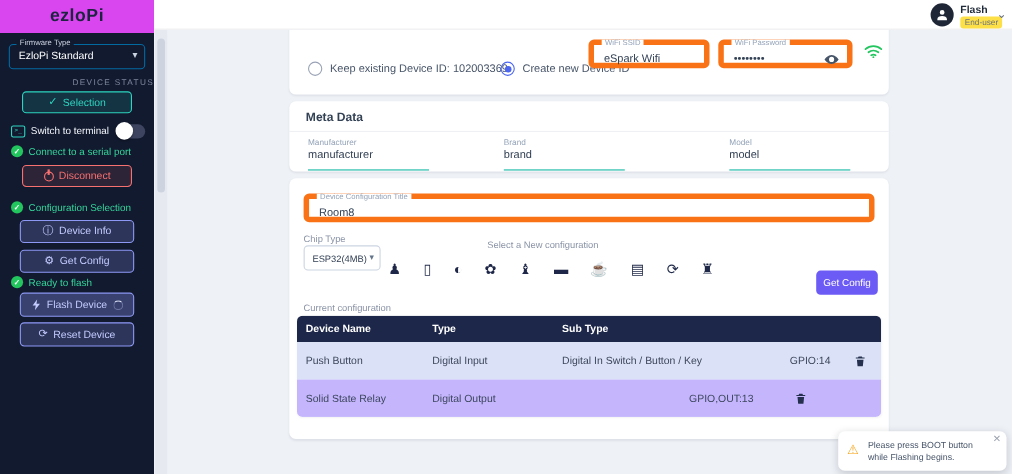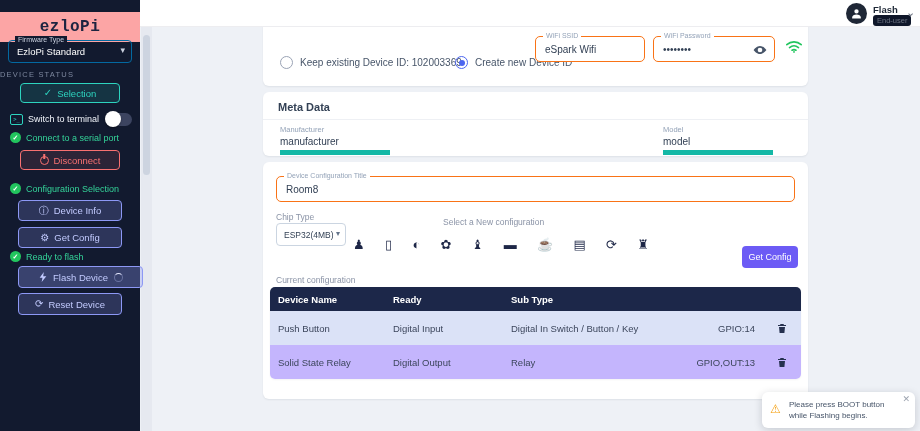--- a/index.html
+++ b/index.html
@@ -1,37 +1,37 @@
 <!DOCTYPE html>
 <html><head>
 <meta charset="utf-8">
 <style>
   * { margin:0; padding:0; box-sizing:border-box; }
   html,body { width:920px; height:431px; }
   body { font-family:"Liberation Sans", sans-serif; position:relative; overflow:hidden; background:#eef1f6; }
 
   
   .sidebar { position:absolute; left:0; top:0; width:140px; height:431px; background:#121a2f; z-index:6; }
-  .logo-band { position:absolute; left:0; top:12px; width:140px; height:30px; background:#fca5a5; display:flex; align-items:center; justify-content:center;font-family:Liberation Mono, monospace; }
+  .logo-band { position:absolute; left:0; top:0; width:140px; height:30px; background:#d946ef; display:flex; align-items:center; justify-content:center; }
   .logo-text { font-size:16px; font-weight:bold; color:#1c2440; letter-spacing:.5px; }
 
   .fw-select { position:absolute; left:8px; top:40px; width:124px; height:23px; border:1px solid #0369a1; border-radius:4px; }
   .fw-label { position:absolute; left:6px; top:-5px; font-size:7px; color:#cbd2e0; background:#121a2f; padding:0 3px; }
   .fw-value { position:absolute; left:8px; top:5px; font-size:9.5px; color:#ffffff; }
   .fw-caret { position:absolute; right:6px; top:4px; font-size:9px; color:#cbd2e0; }
 
-  .device-status { position:absolute; left:0; top:70px; width:140px; text-align:left; font-size:7.5px; color:#7d879e; letter-spacing:1.2px; }
+  .device-status { position:absolute; left:0; top:70px; width:140px; text-align:right; font-size:7.5px; color:#7d879e; letter-spacing:1.2px; }
 
   .side-btn { position:absolute; display:flex; align-items:center; justify-content:center; border-radius:4px; font-size:9.5px; cursor:default; }
   .btn-connected { left:20px; top:83px; width:100px; height:20px; border:1px solid #2dd4bf; background:rgba(45,212,191,.14); color:#2dd4bf; }
   .btn-disconnect { left:20px; top:150px; width:100px; height:20px; border:1px solid #f87171; background:rgba(248,113,113,.12); color:#f87171; }
   .btn-indigo { border:1px solid #8d98f5; background:rgba(141,152,245,.22); color:#c3cbff; }
   .btn-device-info { left:18px; top:200px; width:104px; height:21px; }
   .btn-get-config-side { left:18px; top:227px; width:104px; height:21px; }
-  .btn-flash { left:18px; top:266px; width:125px; height:22px; background:rgba(141,152,245,.32); }
+  .btn-flash { left:18px; top:266px; width:104px; height:22px; background:rgba(141,152,245,.32); }
   .btn-reset { left:18px; top:293px; width:104px; height:22px; }
 
   .switch-row { position:absolute; left:10px; top:111px; width:124px; height:16px; display:flex; align-items:center; }
   .term-icon { width:13px; height:11px; border:1.2px solid #2dd4bf; border-radius:2px; color:#2dd4bf; font-size:5.5px; display:flex; align-items:center; justify-content:center; font-family:"DejaVu Sans Mono", monospace; }
   .switch-label { font-size:9px; color:#f1f4fa; margin-left:5px; }
   .toggle { width:26px; height:13px; border-radius:7px; background:#3c4460; position:relative; margin-left:7px; }
   .toggle .knob { position:absolute; left:-1px; top:-1.5px; width:16px; height:16px; border-radius:50%; background:#ffffff; box-shadow:0 1px 2px rgba(0,0,0,.4); }
 
   .step-row { position:absolute; left:10px; display:flex; align-items:center; }
   .step-1 { top:132px; } .step-2 { top:183px; } .step-3 { top:251px; }
@@ -40,49 +40,49 @@
 
   .icon-sm { margin-right:5px; font-size:10px; line-height:1; }
   .power-icon { display:inline-block; width:9px; height:9px; border:1.3px solid currentColor; border-radius:50%; position:relative; margin-right:5px; }
   .power-icon::after { content:""; position:absolute; left:50%; top:-3px; transform:translateX(-50%); width:1.5px; height:5px; background:currentColor; }
   .spinner { width:9px; height:9px; border:1.6px solid rgba(195,203,255,.35); border-top-color:#e4e8ff; border-radius:50%; margin-left:6px; }
 
   
   .header { position:absolute; left:140px; top:0; right:0; height:27px; background:#ffffff; border-bottom:1px solid #ededf0; z-index:5; }
   .avatar { position:absolute; left:706px; top:3px; width:21px; height:21px; border-radius:50%; background:#1f2736; display:flex; align-items:center; justify-content:center; }
   .user-name { position:absolute; left:733px; top:4px; font-size:9.5px; font-weight:bold; color:#1f2937; }
-  .user-role { position:absolute; left:733px; top:15px; font-size:7.5px; color:#6b7280; background:#0f172a; border-radius:3px; padding:1px 4px; }
+  .user-role { position:absolute; left:733px; top:15px; font-size:7.5px; color:#6b7280; background:#fde047; border-radius:3px; padding:1px 4px; }
   .hdr-chevron { position:absolute; left:766px; top:6px; font-size:11px; color:#6b7280; }
 
   
   .content-bg { position:absolute; left:140px; top:27px; right:0; bottom:0; background:#eef1f6; z-index:1; }
   .scroll-track { position:absolute; left:141px; top:27px; width:11px; bottom:0; background:#e6e9f0; z-index:3; }
   .scroll-thumb { position:absolute; left:2px; top:8px; width:7px; height:140px; background:#cdd4e0; border-radius:3.5px; }
 
   .card { position:absolute; background:#ffffff; border-radius:6px; box-shadow:0 1px 2px rgba(16,24,40,.07); z-index:2; }
   .card-1 { left:263px; top:16px; width:545px; height:70px; }
   .card-2 { left:263px; top:92px; width:545px; height:64px; }
   .card-3 { left:263px; top:162px; width:545px; height:237px; }
 
   
   .radio-row { position:absolute; display:flex; align-items:center; }
   .radio { width:13px; height:13px; border:1.5px solid #9aa3b5; border-radius:50%; position:relative; flex:none; }
   .radio.selected { border-color:#4c66f0; }
   .radio.selected::after { content:""; position:absolute; inset:2.5px; background:#4c66f0; border-radius:50%; }
   .radio-label { font-size:10px; color:#475569; margin-left:7px; }
-  .outlined-input { position:absolute; border:1px solid #f97316; border-radius:5px; background:#fff; }
+  .outlined-input { position:absolute; border:5px solid #f97316; border-radius:5px; background:#fff; }
   .float-label { position:absolute; top:-5px; left:7px; background:#fff; padding:0 3px; font-size:7px; color:#94a3b8; white-space:nowrap; }
   .input-value { position:absolute; left:9px; top:7px; font-size:10px; color:#334155; }
   .eye-btn { position:absolute; right:7px; top:6px; width:14px; height:14px; color:#475569; }
   .wifi-icon { position:absolute; left:522px; top:22px; width:18px; height:16px; }
 
   
   .card-title { position:absolute; left:15px; top:9px; font-size:11px; font-weight:bold; color:#334155; }
   .divider { position:absolute; left:0; top:27px; width:100%; height:1px; background:#eef0f4; }
-  .u-field { position:absolute; width:110px; height:30px; border-bottom:5px solid #14b8a6; }
+  .u-field { position:absolute; width:110px; height:30px; border-bottom:1px solid #14b8a6; }
   .u-label { position:absolute; left:0; top:0; font-size:7.5px; color:#94a3b8; }
   .u-value { position:absolute; left:0; top:11px; font-size:10px; color:#334155; }
 
   
   .chip-label { position:absolute; left:13px; top:50px; font-size:8.5px; color:#8a93a6; }
   .chip-select { position:absolute; left:13px; top:61px; width:70px; height:23px; border:1px solid #cbd5e1; border-radius:4px; }
   .chip-value { position:absolute; left:7px; top:6px; font-size:8.5px; color:#334155; }
   .chip-caret { position:absolute; right:5px; top:5px; font-size:8px; color:#64748b; }
   .select-config-label { position:absolute; left:180px; top:55px; font-size:8.5px; color:#8a93a6; }
   .icon-row { position:absolute; left:90px; top:76px; width:296px; display:flex; justify-content:space-between; }
@@ -229,20 +229,24 @@
 </section>
 
 <section class="card card-2">
   <div class="card-title">Meta Data</div>
   <div class="divider"></div>
 
   <div class="u-field" style="left:17px; top:33px;">
     <span class="u-label">Manufacturer</span>
     <span class="u-value">manufacturer</span>
   </div>
+  <div class="u-field" style="left:195px; top:33px;">
+    <span class="u-label">Brand</span>
+    <span class="u-value">brand</span>
+  </div>
   <div class="u-field" style="left:400px; top:33px;">
     <span class="u-label">Model</span>
     <span class="u-value">model</span>
   </div>
 </section>
 
 <section class="card card-3">
   <div class="outlined-input" style="left:13px; top:14px; width:519px; height:26px;">
     <span class="float-label">Device Configuration Title</span>
     <span class="input-value">Room8</span>
@@ -269,41 +273,40 @@
     <span class="dev-icon">♜</span>
   </div>
 
   <button class="btn-get-config-main">Get Config</button>
 
   <div class="current-config-label">Current configuration</div>
 
   <div class="table">
     <div class="t-row t-head">
       <div class="t-cell first">Device Name</div>
-      <div class="t-cell">Ready</div>
+      <div class="t-cell">Type</div>
       <div class="t-cell">Sub Type</div>
       <div class="t-cell action"></div>
     </div>
 
     <div class="t-row t-body-row selected">
       <div class="t-cell first">Push Button</div>
       <div class="t-cell">Digital Input</div>
       <div class="t-cell">Digital In Switch / Button / Key</div>
       <div class="t-cell num">GPIO:14</div>
       <div class="t-cell action">
         <svg class="trash" viewBox="0 0 24 24" fill="currentColor">
             <path d="M9 3h6l1 2h4v2H4V5h4l1-2zM6 9h12l-1.2 12H7.2L6 9z"></path>
           </svg>
       </div>
     </div>
 
     <div class="t-row t-body-row">
       <div class="t-cell first">Solid State Relay</div>
       <div class="t-cell">Digital Output</div>
-      <div class="t-cell">Relay</div>
       <div class="t-cell num">GPIO,OUT:13</div>
       <div class="t-cell action">
         <svg class="trash" viewBox="0 0 24 24" fill="currentColor">
             <path d="M9 3h6l1 2h4v2H4V5h4l1-2zM6 9h12l-1.2 12H7.2L6 9z"></path>
           </svg>
       </div>
     </div>
   </div>
 </section>
 

